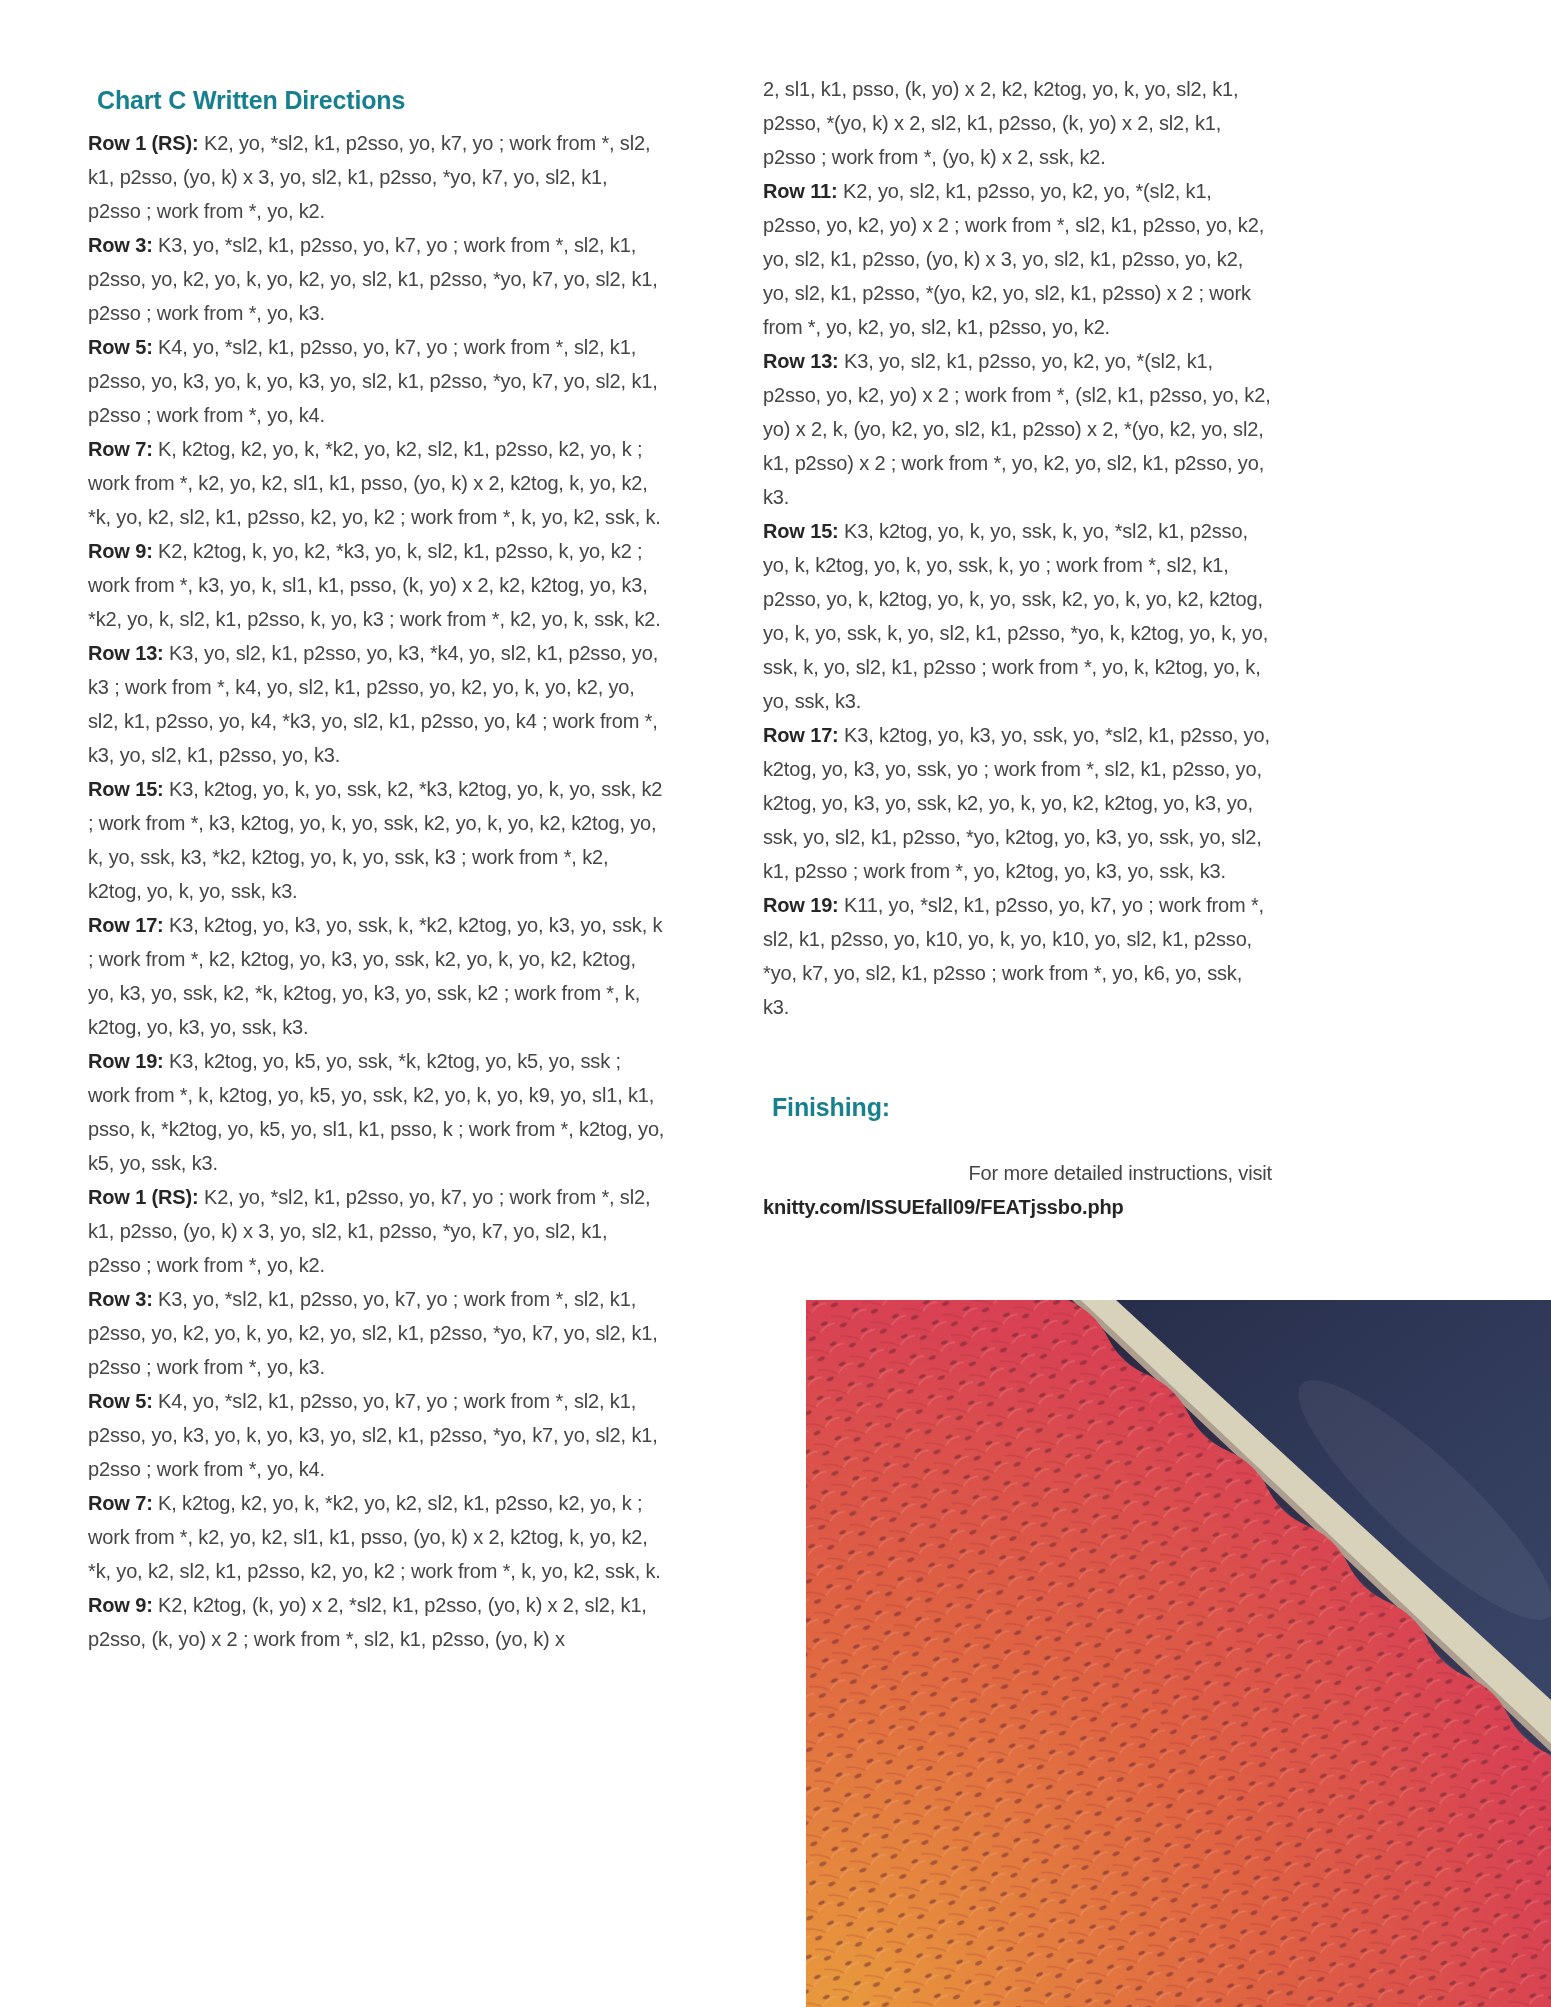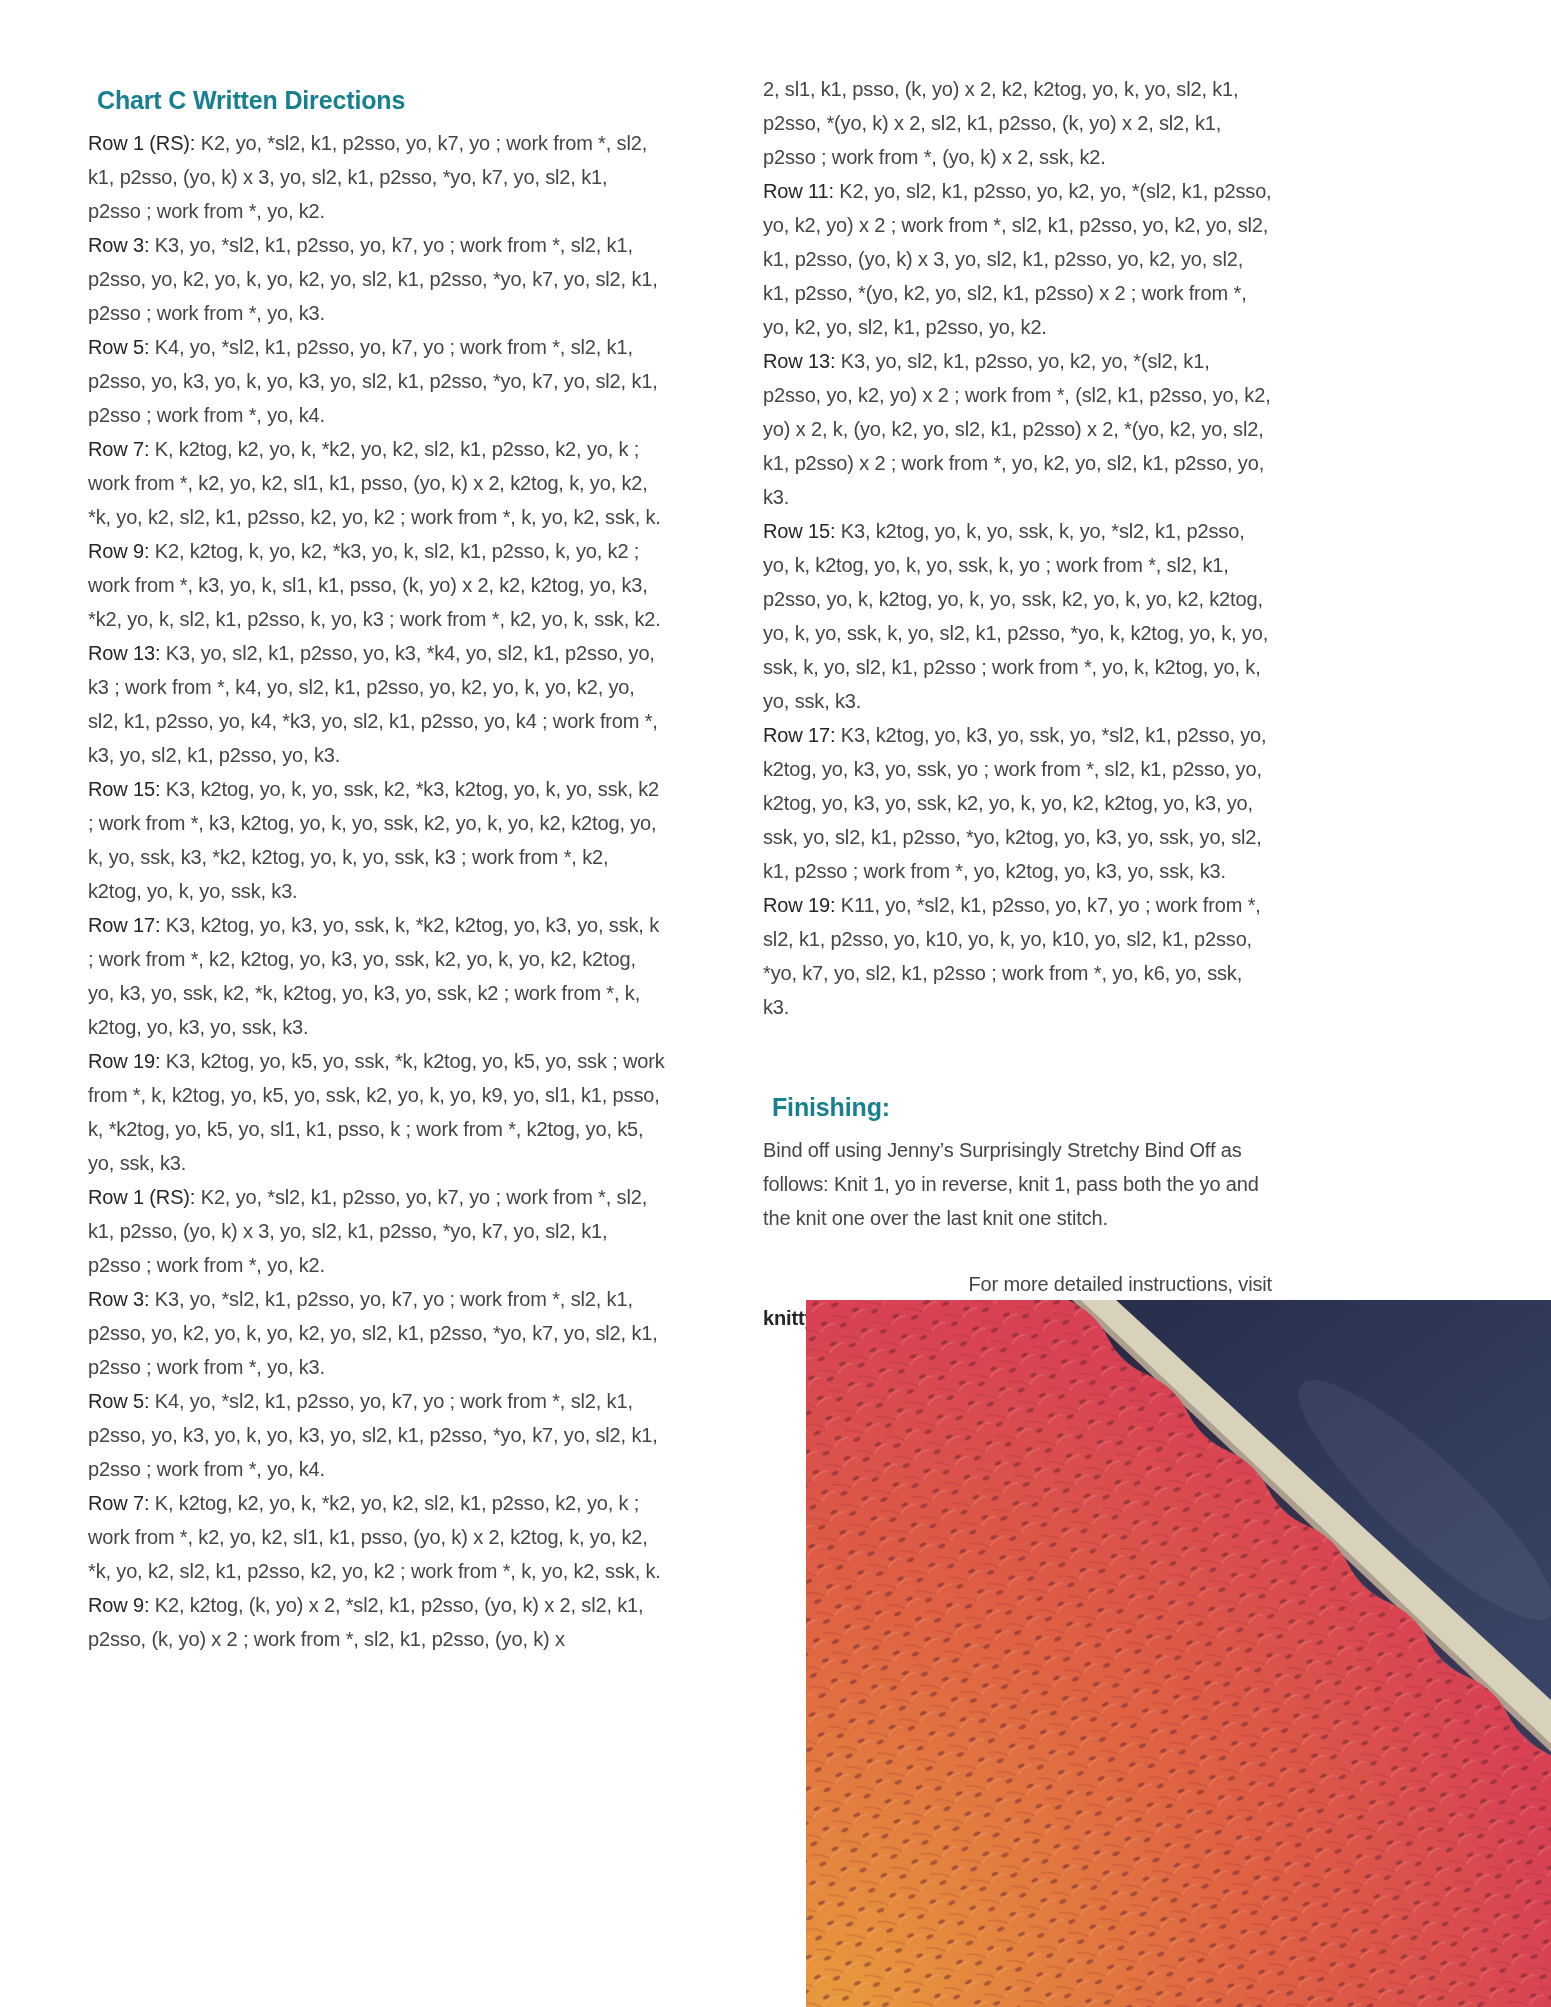--- a/index.html
+++ b/index.html
@@ -18,21 +18,21 @@
     color: var(--body-text, #454545);
     letter-spacing: -0.15px;
   }
   .col-left  { left: 88px;  top: 74px; width: 577px; }
   .col-right { left: 763px; top: 72px; width: 509px; }
   .heading {
     margin: 9px; font-size: 25px; line-height: 34px;
     font-weight: bold; color: var(--accent, #17808e);
   }
   .row { margin: 0; }
-  .lbl { font-weight: normal; color: var(--label-text, #262626); margin-top: 36px; }
+  .lbl { font-weight: bold; color: var(--label-text, #262626); margin-top: 36px; }
   .mt    { margin-top: 32px; text-align: right; }
   .mt-lg { margin-top: 66px; }
   .bold-line span { font-weight: bold; color: var(--label-text, #262626); }
   .photo {
     position: absolute; left: 806px; top: 1300px;
     width: 745px; height: 707px;
   }
   .photo svg { display: block; width: 100%; height: 100%; }
 </style>
 </head>
@@ -64,21 +64,20 @@
   <section class="col col-right">
     <p class="row"><span>2, sl1, k1, psso, (k, yo) x 2, k2, k2tog, yo, k, yo, sl2, k1, p2sso, *(yo, k) x 2, sl2, k1, p2sso, (k, yo) x 2, sl2, k1, p2sso ; work from *, (yo, k) x 2, ssk, k2.</span></p>
 
     <p class="row"><b class="lbl">Row 11:</b> <span>K2, yo, sl2, k1, p2sso, yo, k2, yo, *(sl2, k1, p2sso, yo, k2, yo) x 2 ; work from *, sl2, k1, p2sso, yo, k2, yo, sl2, k1, p2sso, (yo, k) x 3, yo, sl2, k1, p2sso, yo, k2, yo, sl2, k1, p2sso, *(yo, k2, yo, sl2, k1, p2sso) x 2 ; work from *, yo, k2, yo, sl2, k1, p2sso, yo, k2.</span></p>
     <p class="row"><b class="lbl">Row 13:</b> <span>K3, yo, sl2, k1, p2sso, yo, k2, yo, *(sl2, k1, p2sso, yo, k2, yo) x 2 ; work from *, (sl2, k1, p2sso, yo, k2, yo) x 2, k, (yo, k2, yo, sl2, k1, p2sso) x 2, *(yo, k2, yo, sl2, k1, p2sso) x 2 ; work from *, yo, k2, yo, sl2, k1, p2sso, yo, k3.</span></p>
     <p class="row"><b class="lbl">Row 15:</b> <span>K3, k2tog, yo, k, yo, ssk, k, yo, *sl2, k1, p2sso, yo, k, k2tog, yo, k, yo, ssk, k, yo ; work from *, sl2, k1, p2sso, yo, k, k2tog, yo, k, yo, ssk, k2, yo, k, yo, k2, k2tog, yo, k, yo, ssk, k, yo, sl2, k1, p2sso, *yo, k, k2tog, yo, k, yo, ssk, k, yo, sl2, k1, p2sso ; work from *, yo, k, k2tog, yo, k, yo, ssk, k3.</span></p>
     <p class="row"><b class="lbl">Row 17:</b> <span>K3, k2tog, yo, k3, yo, ssk, yo, *sl2, k1, p2sso, yo, k2tog, yo, k3, yo, ssk, yo ; work from *, sl2, k1, p2sso, yo, k2tog, yo, k3, yo, ssk, k2, yo, k, yo, k2, k2tog, yo, k3, yo, ssk, yo, sl2, k1, p2sso, *yo, k2tog, yo, k3, yo, ssk, yo, sl2, k1, p2sso ; work from *, yo, k2tog, yo, k3, yo, ssk, k3.</span></p>
     <p class="row"><b class="lbl">Row 19:</b> <span>K11, yo, *sl2, k1, p2sso, yo, k7, yo ; work from *, sl2, k1, p2sso, yo, k10, yo, k, yo, k10, yo, sl2, k1, p2sso, *yo, k7, yo, sl2, k1, p2sso ; work from *, yo, k6, yo, ssk, k3.</span></p>
 
     <h2 class="heading mt-lg">Finishing:</h2>
-    <p class="row"><span>Bind off using Jenny’s Surprisingly Stretchy Bind Off as follows: Knit 1, yo in reverse, knit 1, pass both the yo and the knit one over the last knit one stitch.</span></p>
 
     <p class="row mt"><span>For more detailed instructions, visit</span></p>
     <p class="row bold-line"><span>knitty.com/ISSUEfall09/FEATjssbo.php</span></p>
   </section>
 
   <div class="photo" role="img" aria-label="Close-up of a red and orange knitted lace shawl with a scalloped edge and pale trim strip, lying diagonally on a dark navy background">
     <svg viewBox="0 0 745 707" preserveAspectRatio="none">
       <defs>
         <linearGradient id="gnavy" x1="0.4" y1="0" x2="1" y2="0.8">
           <stop offset="0" stop-color="#272e4b"></stop>

